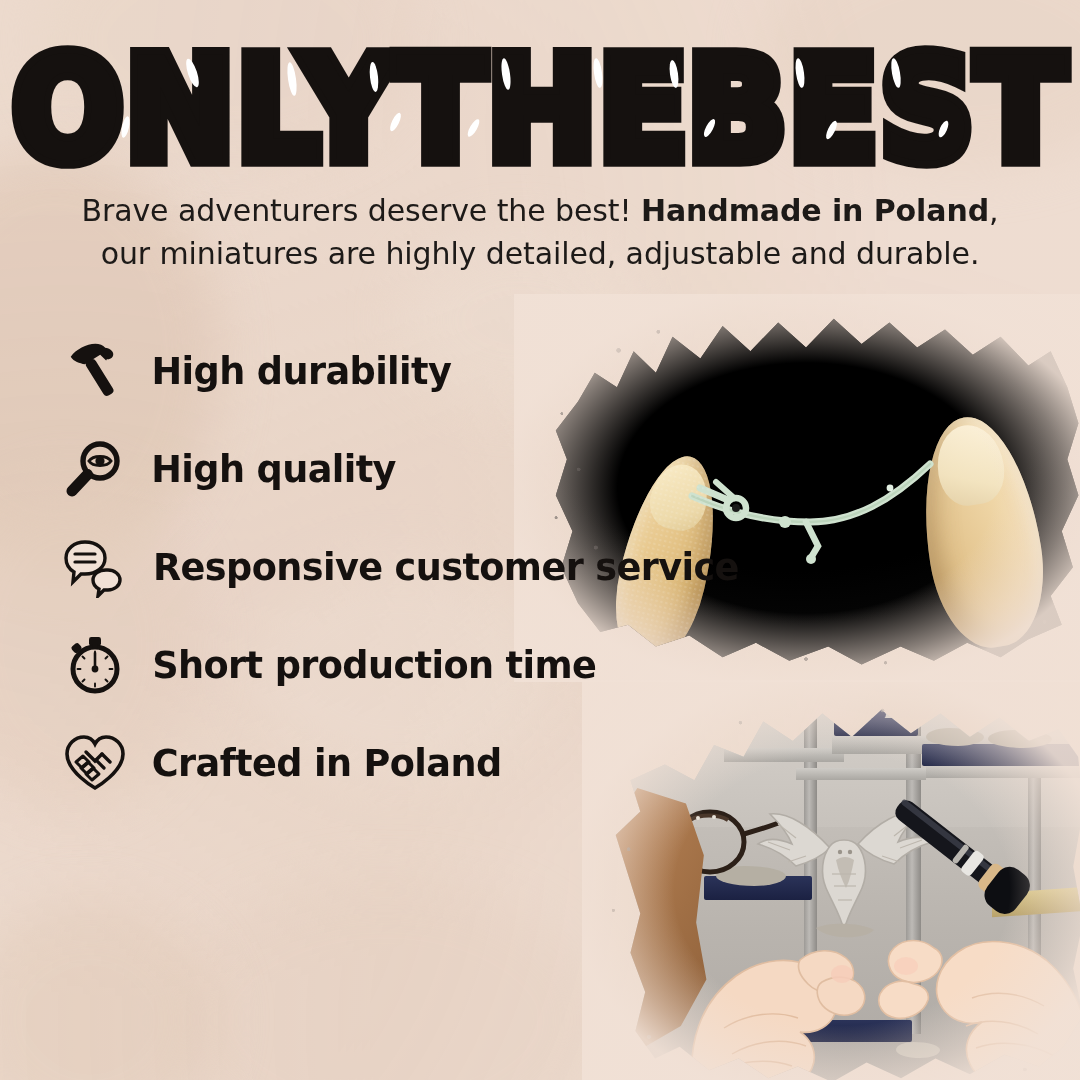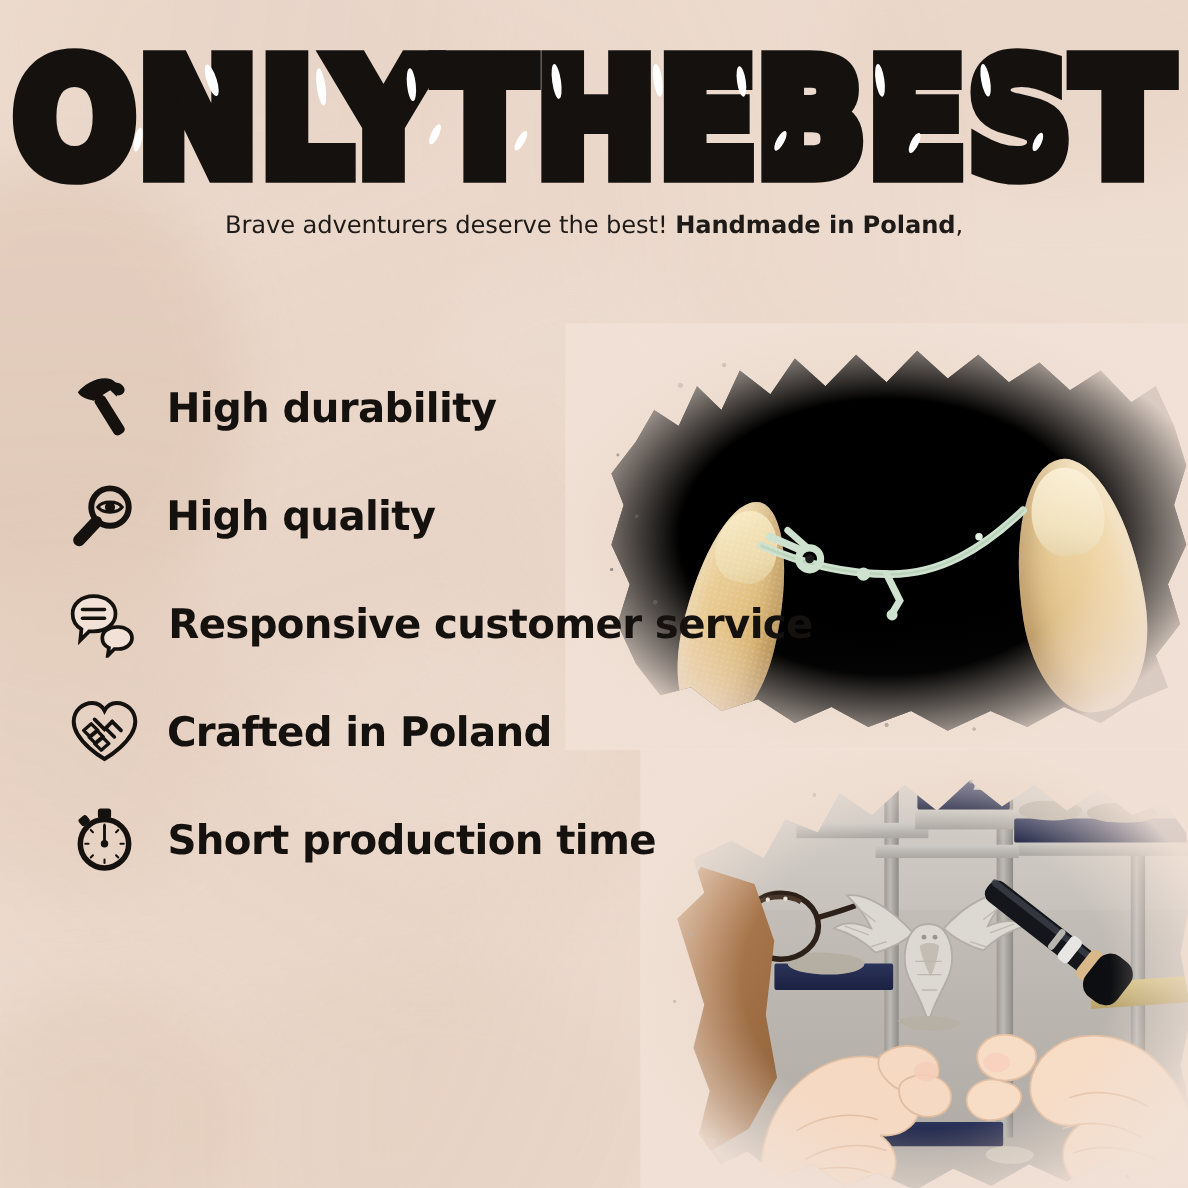--- a/index.html
+++ b/index.html
@@ -62,21 +62,21 @@
     transform-origin:center top;
   }
   
   .shine{position:absolute; background:#fff; border-radius:50%; z-index:7; pointer-events:none;}
 
   
   #sub{
     position:absolute; left:0; top:190px; width:1080px;
     text-align:center; z-index:6;
     font-family:"DejaVu Sans", sans-serif;
-    font-size:22px; line-height:1.42;
+    font-size:30px; line-height:1.42;
     color:#1d1a18; letter-spacing:-.1px;
   }
   #sub b{font-weight:700;}
 
   
   #features{position:absolute; left:58px; top:322px; z-index:6;}
   .feat{
     display:flex; align-items:center; gap:18px;
     height:98px;
   }
@@ -261,20 +261,21 @@
 <div class="shine" style="left:796px;top:58px;width:8px;height:30px;transform:rotate(-8deg);"></div>
 <div class="shine" style="left:828px;top:120px;width:7px;height:20px;transform:rotate(26deg);"></div>
 <div class="shine" style="left:892px;top:58px;width:8px;height:30px;transform:rotate(-10deg);"></div>
 <div class="shine" style="left:940px;top:120px;width:7px;height:18px;transform:rotate(24deg);"></div>
 
 <div id="sub">
   <div>
     <span>Brave adventurers deserve the best!</span>
     <b>Handmade in Poland</b><span>,</span>
   </div>
+  <div>our miniatures are highly detailed, adjustable and durable.</div>
 </div>
 
 <div class="photo" id="photoTop">
   <div class="clip">
     <div class="bg"></div>
 
     <div class="finger" id="fingerL">
       <div class="nail"></div>
     </div>
 
@@ -467,37 +468,20 @@
       <svg width="62" height="62" viewBox="0 0 62 62">
         <path d="M44 34 C50 34 56 38 56 44 C56 50 50 54 44 54 L40 54 L34 60 L35 53 C31 51 29 48 29 44 C29 38 35 34 42 34 Z" fill="#f1e1d6" stroke="#15110f" stroke-width="3.4"></path>
         <path d="M21 6 C33 6 41 13 41 22 C41 31 33 38 21 38 L17 38 L9 46 L10 36 C5 33 2 28 2 22 C2 13 10 6 21 6 Z" fill="#f1e1d6" stroke="#15110f" stroke-width="3.4"></path>
         <g stroke="#15110f" stroke-width="3.2" stroke-linecap="round">
           <path d="M11 18 L31 18"></path>
             <path d="M11 26 L31 26"></path>
         </g>
       </svg>
     </span>
     <span class="flabel">Responsive customer service</span>
-  </div>
-
-  <div class="feat">
-    <span class="ficon">
-      <svg width="66" height="62" viewBox="0 0 66 62">
-        <path d="M33 56 C33 56 5 40 5 22 C5 12 13 5 22 5 C27 5 31 8 33 12 C35 8 39 5 44 5 C53 5 61 12 61 22 C61 40 33 56 33 56 Z" fill="none" stroke="#15110f" stroke-width="3.6"></path>
-        <path d="M24 20 L33 29 L40 22" fill="none" stroke="#15110f" stroke-width="3.4" stroke-linecap="round"></path>
-        <path d="M40 22 L48 30" fill="none" stroke="#15110f" stroke-width="3.4" stroke-linecap="round"></path>
-        <g fill="none" stroke="#15110f" stroke-width="3" stroke-linejoin="round">
-          <path d="M14 30 L21 24 L27 30 L20 36 Z"></path>
-          <path d="M19 36 L26 30 L32 36 L25 42 Z"></path>
-          <path d="M24 42 L31 36 L37 42 L30 48 Z"></path>
-        </g>
-        <path d="M34 28 L42 36" fill="none" stroke="#15110f" stroke-width="3.2" stroke-linecap="round"></path>
-      </svg>
-    </span>
-    <span class="flabel">Crafted in Poland</span>
   </div>
 
   <div class="feat">
     <span class="ficon">
       <svg width="62" height="62" viewBox="0 0 62 62">
         <circle cx="31" cy="35" r="22" fill="none" stroke="#15110f" stroke-width="5"></circle>
         <rect x="25" y="3" width="12" height="9" rx="2.4" fill="#15110f"></rect>
         <rect x="28.5" y="10" width="5" height="5" fill="#15110f"></rect>
         <rect x="8" y="10" width="9" height="8" rx="2.4" fill="#15110f" transform="rotate(-40 12.5 14)"></rect>
         <path d="M31 35 L31 19" stroke="#15110f" stroke-width="2.6" stroke-linecap="round"></path>
@@ -509,13 +493,30 @@
             <path d="M13.5 35 L16.5 35"></path>
           <path d="M43.5 22.5 L41.5 24.5"></path>
             <path d="M43.5 47.5 L41.5 45.5"></path>
           <path d="M18.5 47.5 L20.5 45.5"></path>
             <path d="M18.5 22.5 L20.5 24.5"></path>
         </g>
       </svg>
     </span>
     <span class="flabel">Short production time</span>
   </div>
+
+  <div class="feat">
+    <span class="ficon">
+      <svg width="66" height="62" viewBox="0 0 66 62">
+        <path d="M33 56 C33 56 5 40 5 22 C5 12 13 5 22 5 C27 5 31 8 33 12 C35 8 39 5 44 5 C53 5 61 12 61 22 C61 40 33 56 33 56 Z" fill="none" stroke="#15110f" stroke-width="3.6"></path>
+        <path d="M24 20 L33 29 L40 22" fill="none" stroke="#15110f" stroke-width="3.4" stroke-linecap="round"></path>
+        <path d="M40 22 L48 30" fill="none" stroke="#15110f" stroke-width="3.4" stroke-linecap="round"></path>
+        <g fill="none" stroke="#15110f" stroke-width="3" stroke-linejoin="round">
+          <path d="M14 30 L21 24 L27 30 L20 36 Z"></path>
+          <path d="M19 36 L26 30 L32 36 L25 42 Z"></path>
+          <path d="M24 42 L31 36 L37 42 L30 48 Z"></path>
+        </g>
+        <path d="M34 28 L42 36" fill="none" stroke="#15110f" stroke-width="3.2" stroke-linecap="round"></path>
+      </svg>
+    </span>
+    <span class="flabel">Crafted in Poland</span>
+  </div>
 </div>
 
 </body></html>

